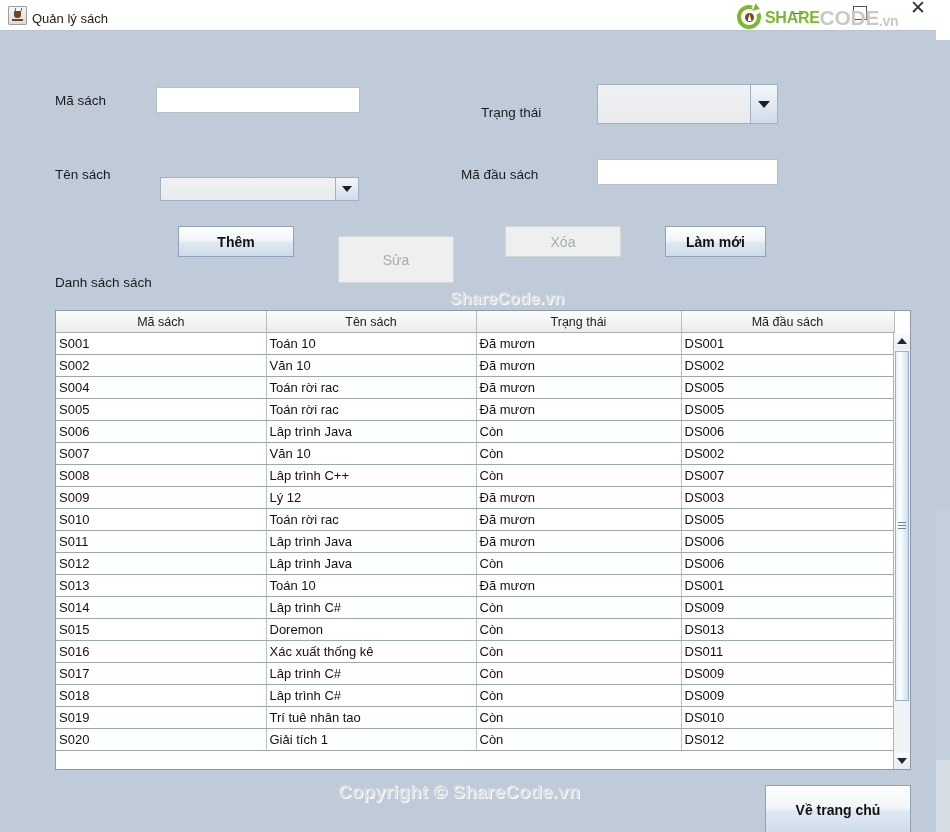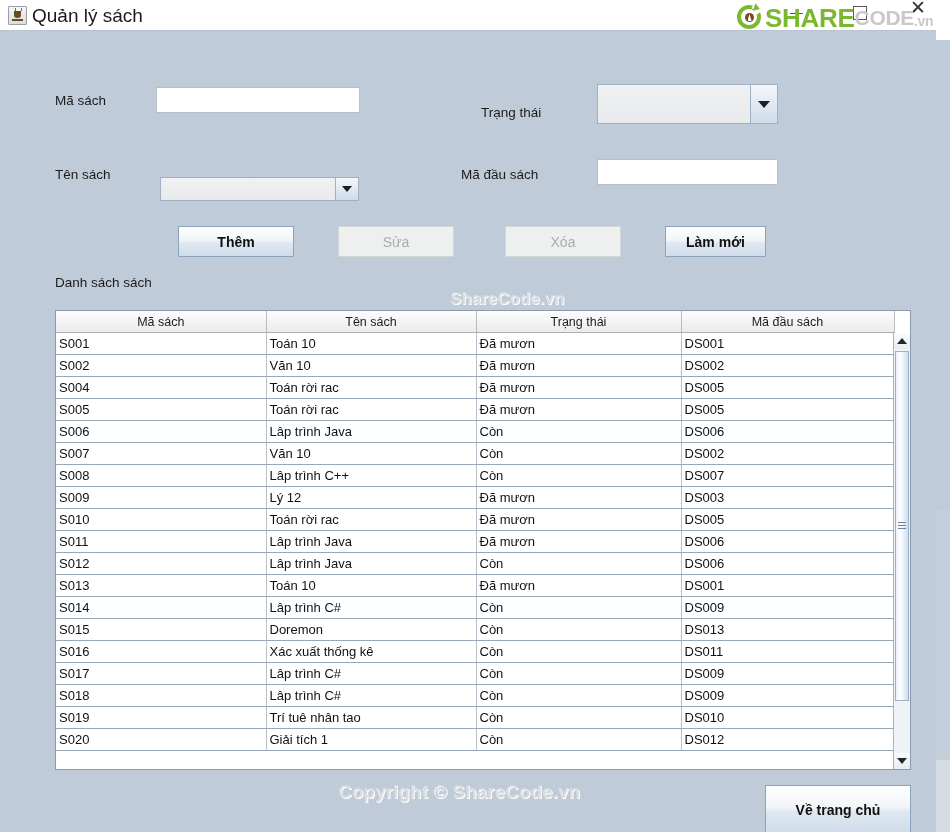--- a/index.html
+++ b/index.html
@@ -61,22 +61,22 @@
     border-right: 1px solid #8a6a3a;
   }
   .title-icon .base {
     position: absolute;
     left: 3px; top: 12px;
     width: 11px; height: 2px;
     background: #6b4a22;
   }
   .title-text {
     position: absolute;
-    left: 32px; top: 5px;
-    font-size: 19px;
+    left: 32px; top: 11px;
+    font-size: 13px;
     color: #1b1b1b;
     white-space: nowrap;
   }
 
   
   .win-btn {
     position: absolute;
     top: 6px;
     color: #2b2b2b;
     font-size: 15px;
@@ -134,21 +134,21 @@
   }
   .logo-core:after {
     content: "";
     position: absolute;
     left: 2.5px; top: 1px;
     width: 4px; height: 7px;
     background: #ffffff;
     clip-path: polygon(50% 0, 100% 100%, 0 100%);
   }
   .logo-share {
-    font-size: 26px;
+    font-size: 16px;
     font-weight: bold;
     color: #7cb82f;
     letter-spacing: -0.3px;
     margin-left: 1px;
   }
   .logo-code {
     font-size: 21px;
     font-weight: bold;
     color: #c9c9c9;
     letter-spacing: -0.3px;
@@ -401,21 +401,21 @@
       <div class="caret" style="border-left-width:5px;border-right-width:5px;border-top-width:6px;"></div>
     </div>
   </div>
 
   <div class="lbl" style="left:461px; top:167px;">Mã đầu sách</div>
   <div class="tfield" style="left:597px; top:159px; width:181px; height:26px;">
     <input type="text" value="" style="">
   </div>
 
   <div class="btn enabled" style="left:178px; top:226px; width:116px; height:31px;">Thêm</div>
-  <div class="btn disabled" style="left:338px; top:226px; width:116px; height:31px;">Sửa</div>
+  <div class="btn disabled" style="left:338px; top:236px; width:116px; height:47px;">Sửa</div>
   <div class="btn disabled" style="left:505px; top:226px; width:116px; height:31px;">Xóa</div>
   <div class="btn enabled" style="left:665px; top:226px; width:101px; height:31px;">Làm mới</div>
 
   <div class="lbl" style="left:55px; top:275px;">Danh sách sách</div>
 
   <div class="wm-text" style="left:450px; top:289px; font-size:17px;">ShareCode.vn</div>
 
   <div class="table-wrap">
     <table class="grid">
       <colgroup>

